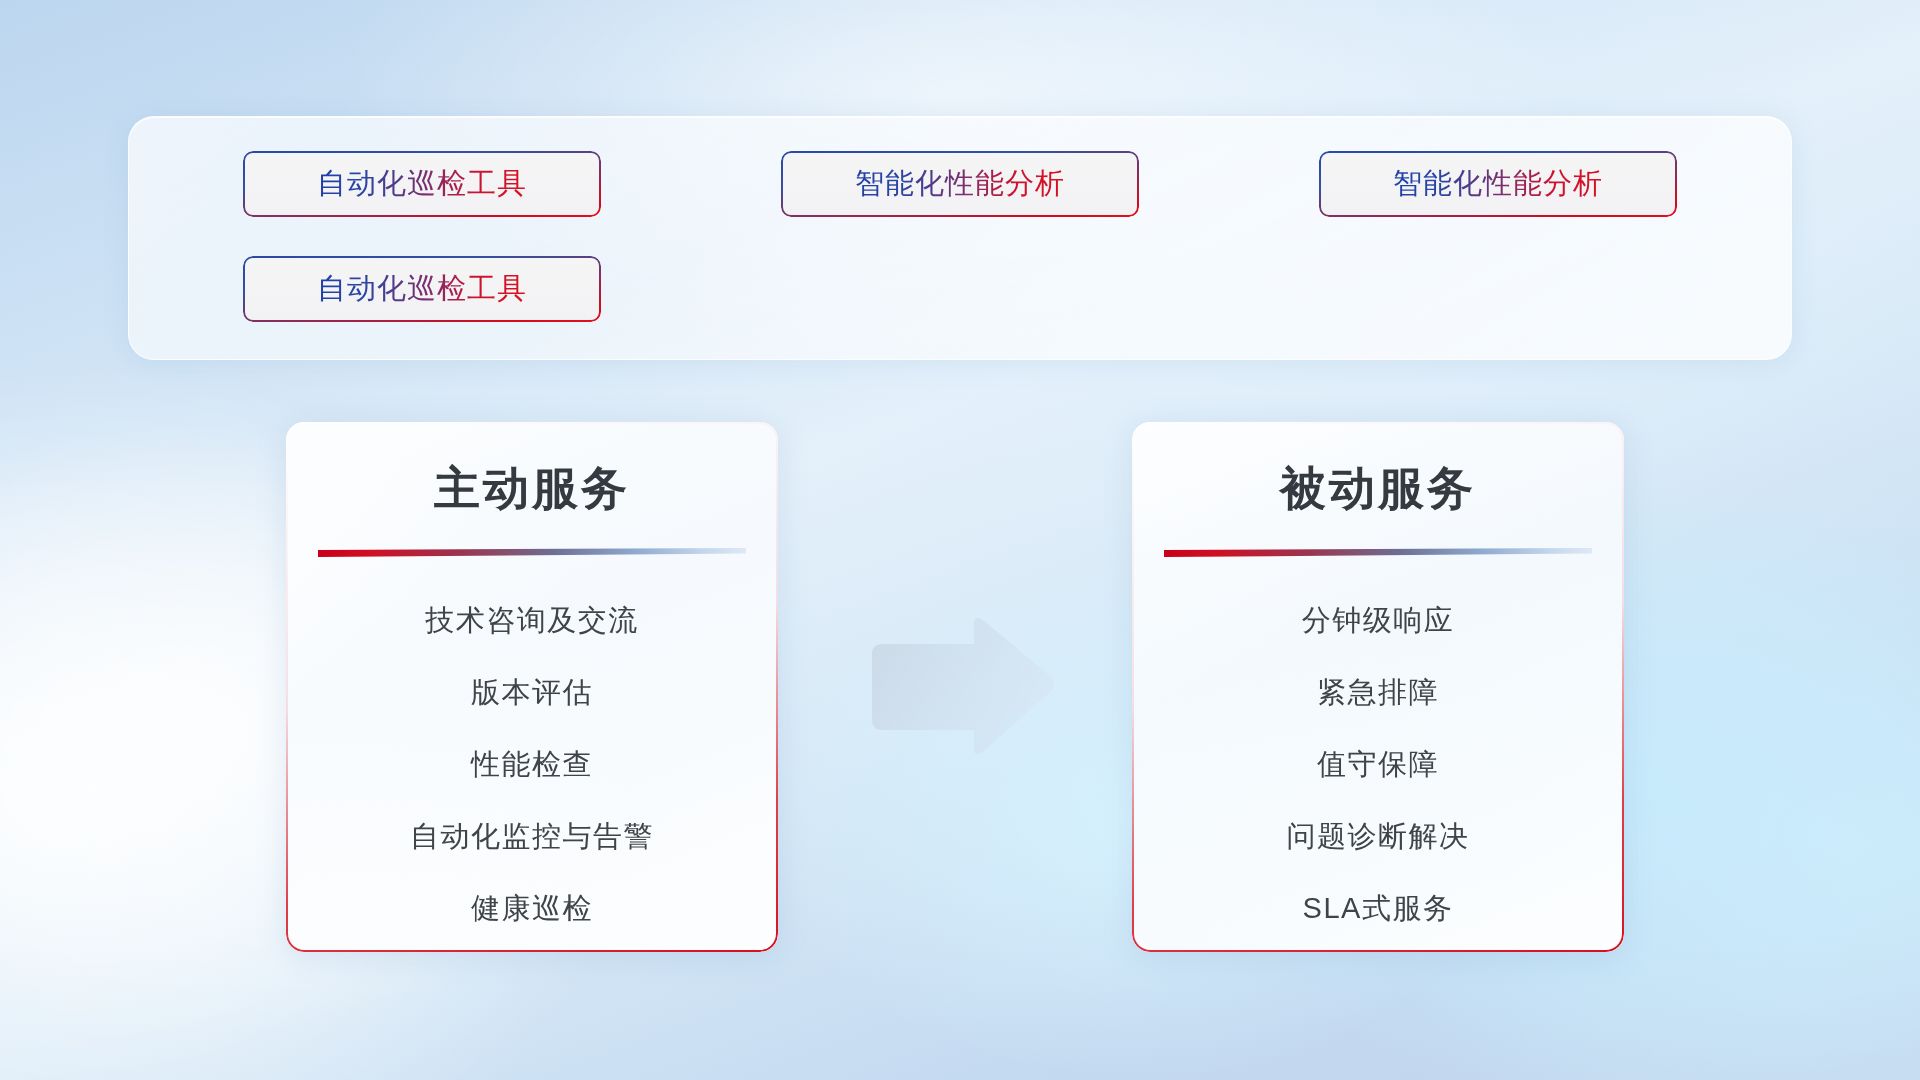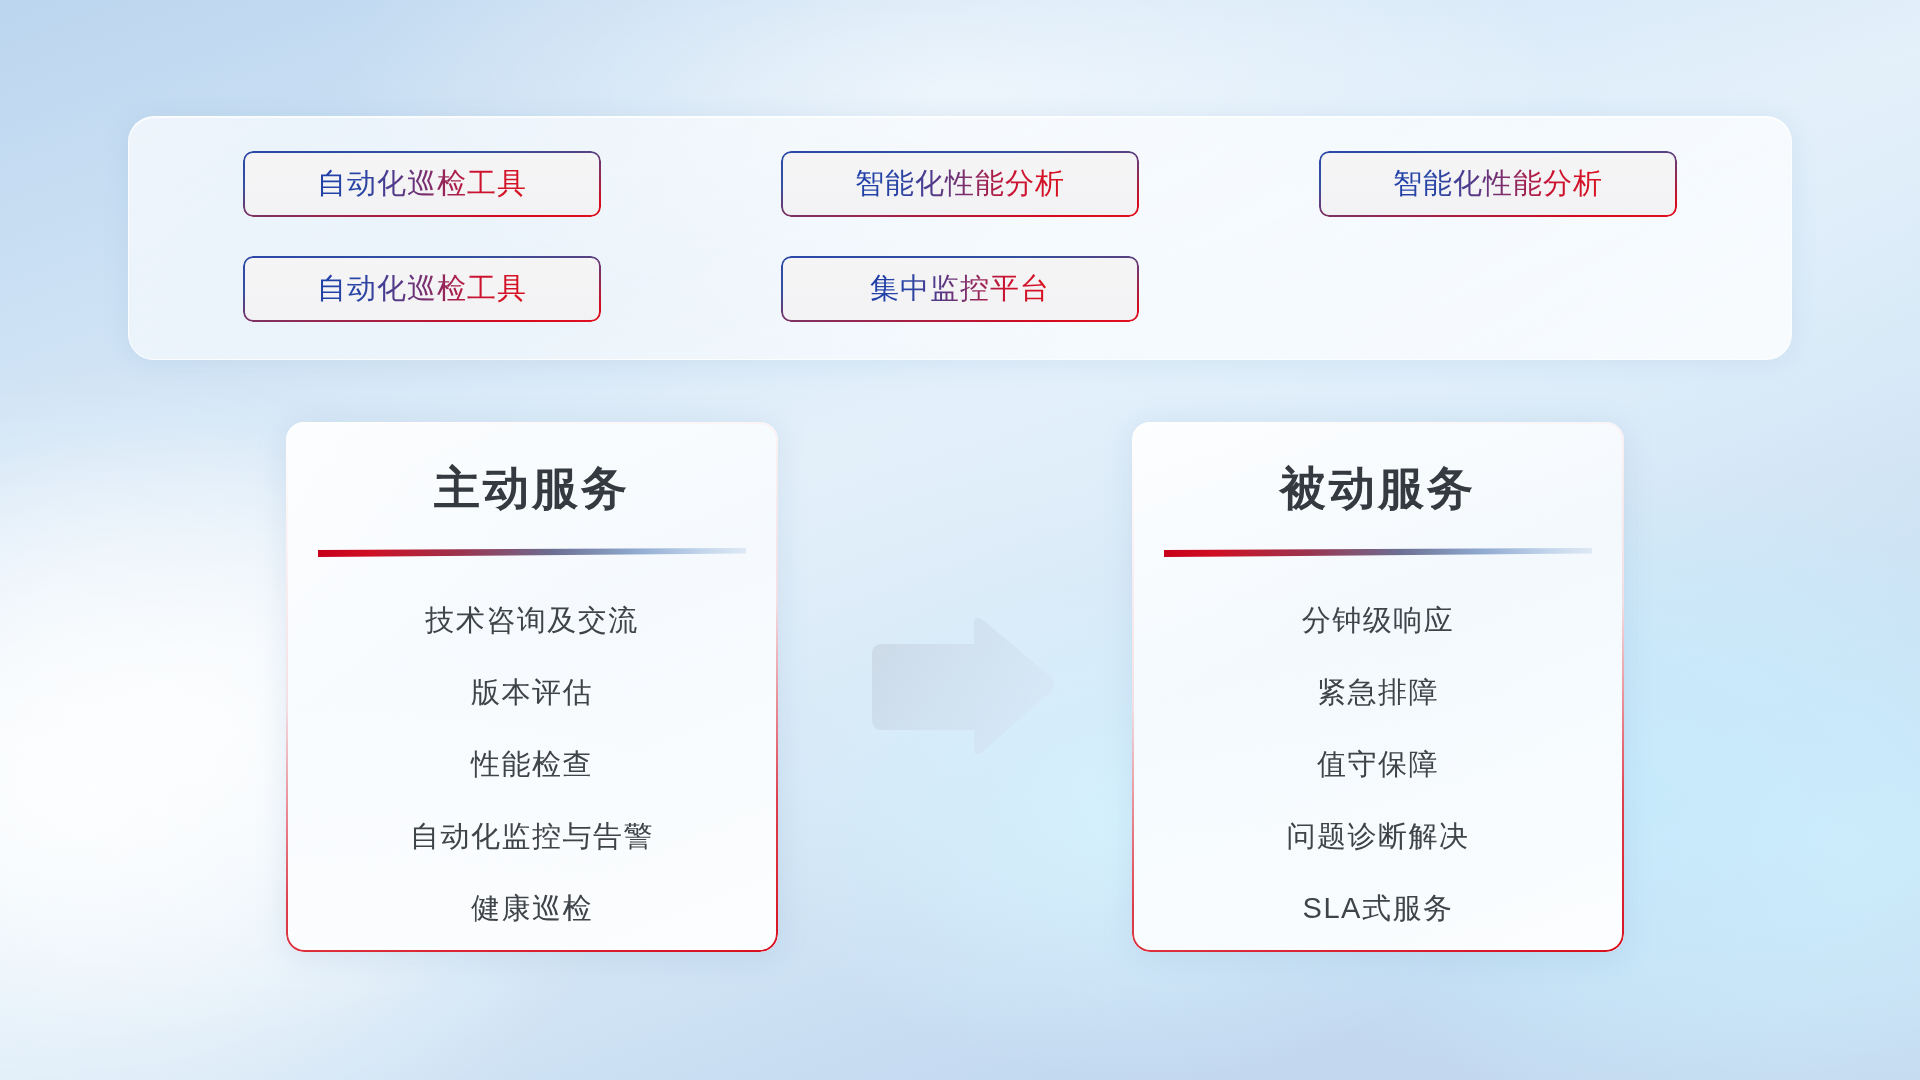--- a/index.html
+++ b/index.html
@@ -210,23 +210,20 @@
       </div>
 
       <div class="pill">
         <span class="pill-label">智能化性能分析</span>
       </div>
 
       <div class="pill">
         <span class="pill-label">自动化巡检工具</span>
       </div>
 
-      <div class="pill">
-        <span class="pill-label">集中监控平台</span>
-      </div>
 
     </div>
   </div>
 
   <div class="service-card" id="card-active">
     <div class="card-title">主动服务</div>
     <div class="card-divider">
       <div class="bar"></div>
     </div>
     <div class="card-list">

